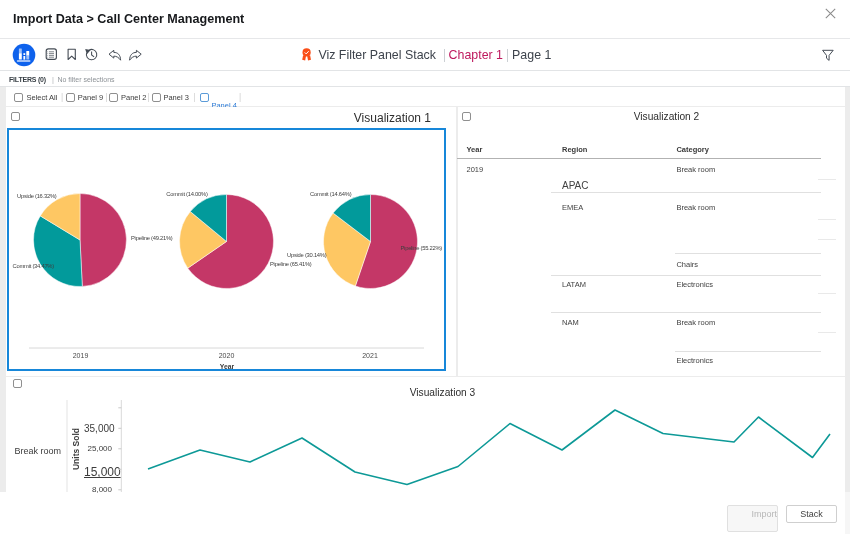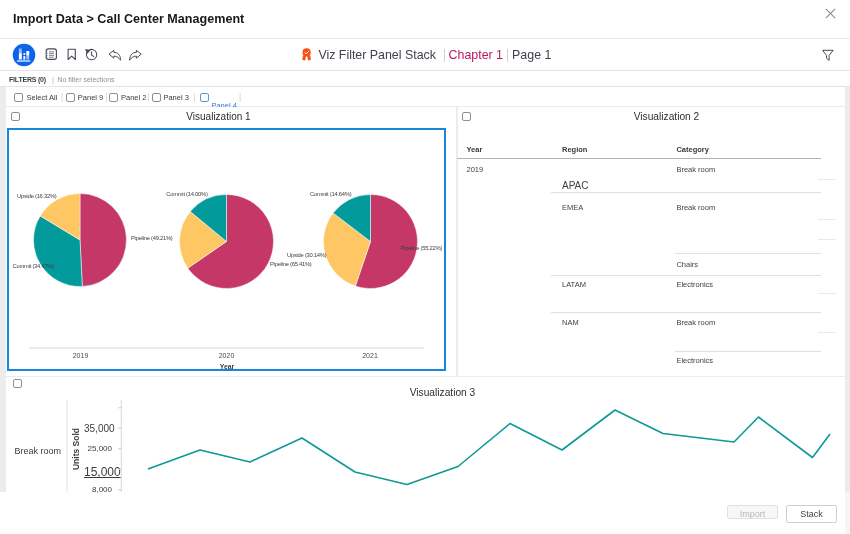--- a/index.html
+++ b/index.html
@@ -83,21 +83,21 @@
 <div class="abs" style="left:147.6px;top:92px;font-size:8.5px;color:#d0d0d0;">|</div>
 <span class="cb" style="left:151.8px;top:93.4px;"></span>
 <div class="abs" style="left:163.4px;top:93px;font-size:7.5px;color:#3c3c3c;">Panel 3</div>
 <div class="abs" style="left:193.3px;top:92px;font-size:8.5px;color:#d0d0d0;">|</div>
 <span class="cb" style="left:199.8px;top:93.4px;border-color:#5b9bd8;"></span>
 <div class="abs" style="left:211.4px;top:93px;font-size:7.5px;color:#2e7cd6;margin-top:8px;">Panel 4</div>
 <div class="abs" style="left:239.1px;top:92px;font-size:8.5px;color:#d0d0d0;">|</div>
 
 <div class="abs" style="left:6px;top:107px;width:450px;height:268.5px;background:#fff;"></div>
 <span class="cb" style="left:11px;top:112px;"></span>
-<div class="abs" style="left:6px;top:111px;width:425px;text-align:center;font-size:10px;color:#2e2e2e;">Visualization 1</div>
+<div class="abs" style="left:6px;top:111px;width:425px;text-align:right;font-size:12px;color:#2e2e2e;">Visualization 1</div>
 <div class="abs" style="left:7px;top:127.5px;width:434.5px;height:239.5px;border:2px solid #1787d9;"></div>
 <svg class="abs" style="left:0;top:107px;" width="456" height="268" viewBox="0 107 456 268">
   <path d="M80.0,240.0 L80.00,193.50 A46.5,46.5 0 0 1 82.31,286.44 Z" fill="#C43767" stroke="#fff" stroke-width="0.5"></path>
   <path d="M80.0,240.0 L82.31,286.44 A46.5,46.5 0 0 1 40.25,215.88 Z" fill="#029A9B" stroke="#fff" stroke-width="0.5"></path>
   <path d="M80.0,240.0 L40.25,215.88 A46.5,46.5 0 0 1 80.00,193.50 Z" fill="#FEC763" stroke="#fff" stroke-width="0.5"></path>
   <path d="M226.5,241.5 L226.50,194.50 A47,47 0 1 1 187.78,268.13 Z" fill="#C43767" stroke="#fff" stroke-width="0.5"></path>
   <path d="M226.5,241.5 L187.78,268.13 A47,47 0 0 1 190.29,211.54 Z" fill="#FEC763" stroke="#fff" stroke-width="0.5"></path>
   <path d="M226.5,241.5 L190.29,211.54 A47,47 0 0 1 226.50,194.50 Z" fill="#029A9B" stroke="#fff" stroke-width="0.5"></path>
   <path d="M370.5,241.5 L370.50,194.50 A47,47 0 1 1 355.36,286.00 Z" fill="#C43767" stroke="#fff" stroke-width="0.5"></path>
   <path d="M370.5,241.5 L355.36,286.00 A47,47 0 0 1 333.11,213.02 Z" fill="#FEC763" stroke="#fff" stroke-width="0.5"></path>
@@ -166,14 +166,14 @@
     <line x1="118.3" y1="407.8" x2="121.3" y2="407.8"></line>
     <line x1="118.3" y1="428.3" x2="121.3" y2="428.3"></line>
     <line x1="118.3" y1="448.8" x2="121.3" y2="448.8"></line>
     <line x1="118.3" y1="469.3" x2="121.3" y2="469.3"></line>
     <line x1="118.3" y1="489.8" x2="121.3" y2="489.8"></line>
   </g>
   <polyline points="148,469 200,450 250,462 302,438 355,472 407,484.5 458,466.5 510,423.5 562,450 615,410 663,433.5 734,442 758.5,417 812.5,457.5 830,434" fill="none" stroke="#0D9997" stroke-width="1.6" stroke-linejoin="round"></polyline>
 </svg>
 
 <div class="abs" style="left:845px;top:492px;width:5px;height:42px;background:#f6f6f6;"></div>
-<div class="abs" style="left:727px;top:505px;width:51px;height:14px;background:#f7f7f7;border:1px solid #e0e0e0;border-radius:2px;box-sizing:border-box;font-size:9px;color:#b7b7b7;text-align:center;line-height:16px;">Import</div>
+<div class="abs" style="left:727px;top:505px;width:51px;height:27px;background:#f7f7f7;border:1px solid #e0e0e0;border-radius:2px;box-sizing:border-box;font-size:9px;color:#b7b7b7;text-align:right;line-height:16px;">Import</div>
 <div class="abs" style="left:786px;top:505px;width:51px;height:18px;background:#fff;border:1px solid #cfcfcf;border-radius:2px;box-sizing:border-box;font-size:9px;color:#3f3f3f;text-align:center;line-height:16px;">Stack</div>
 
 </body></html>

